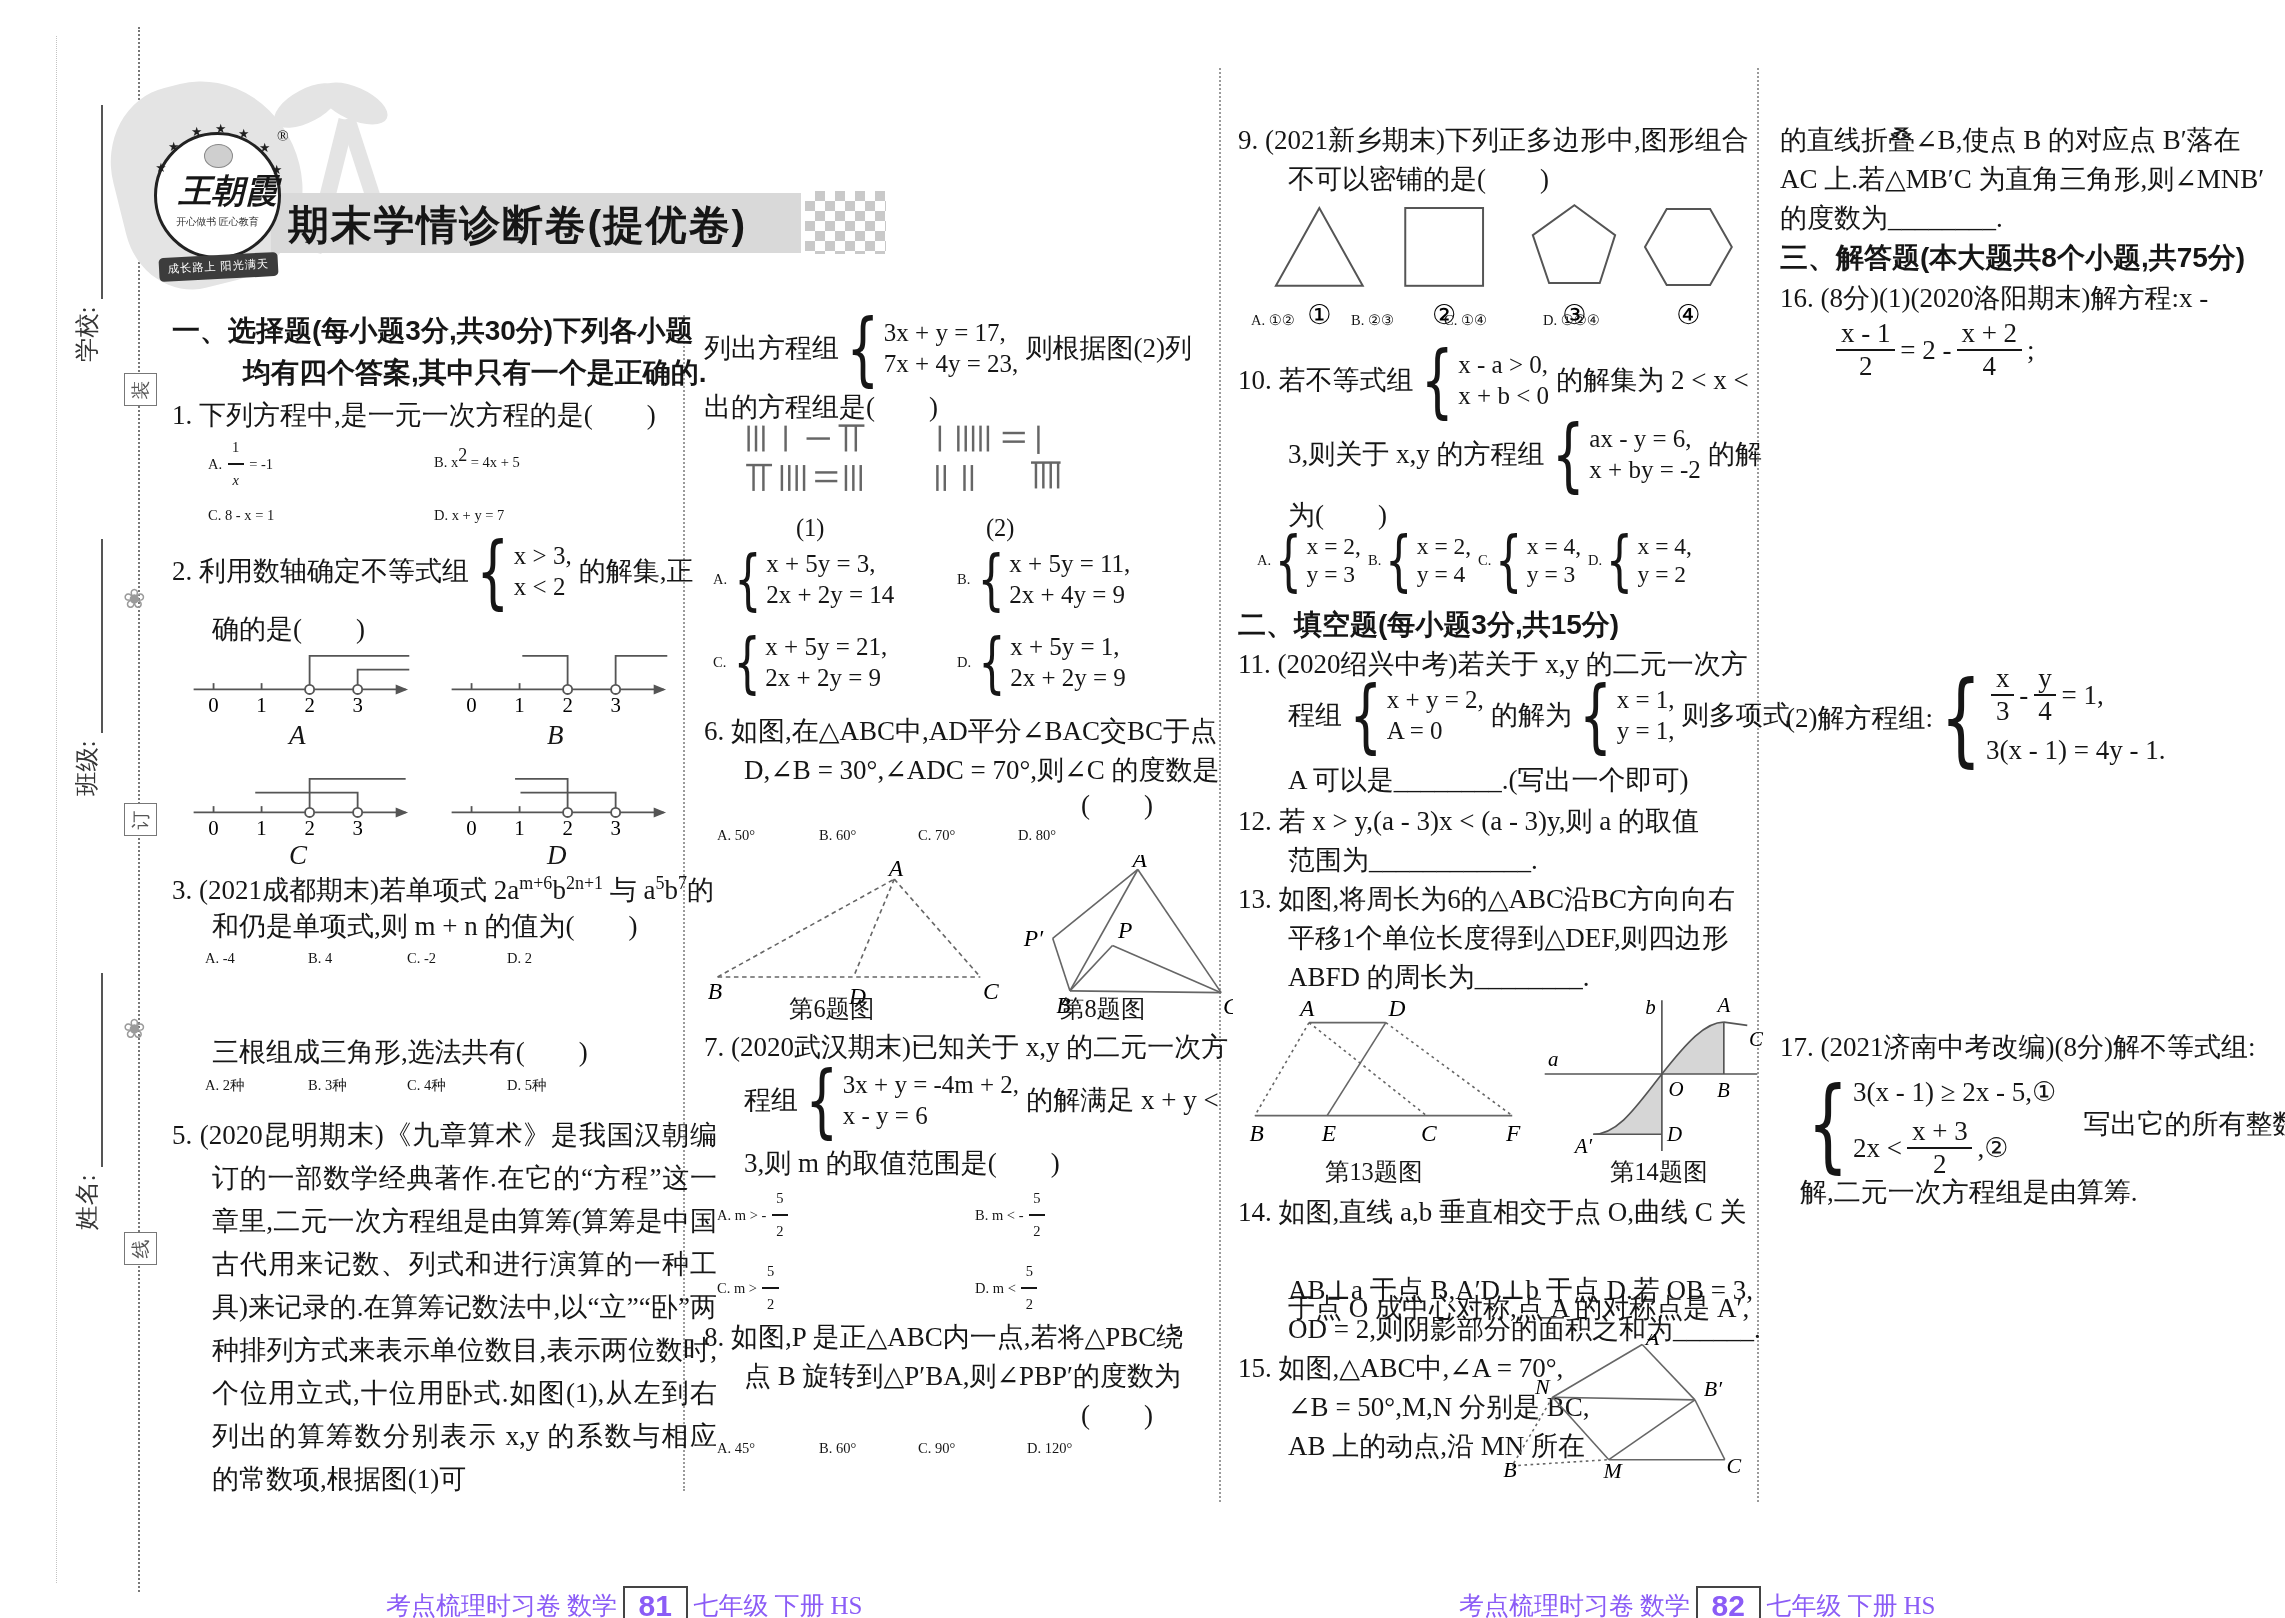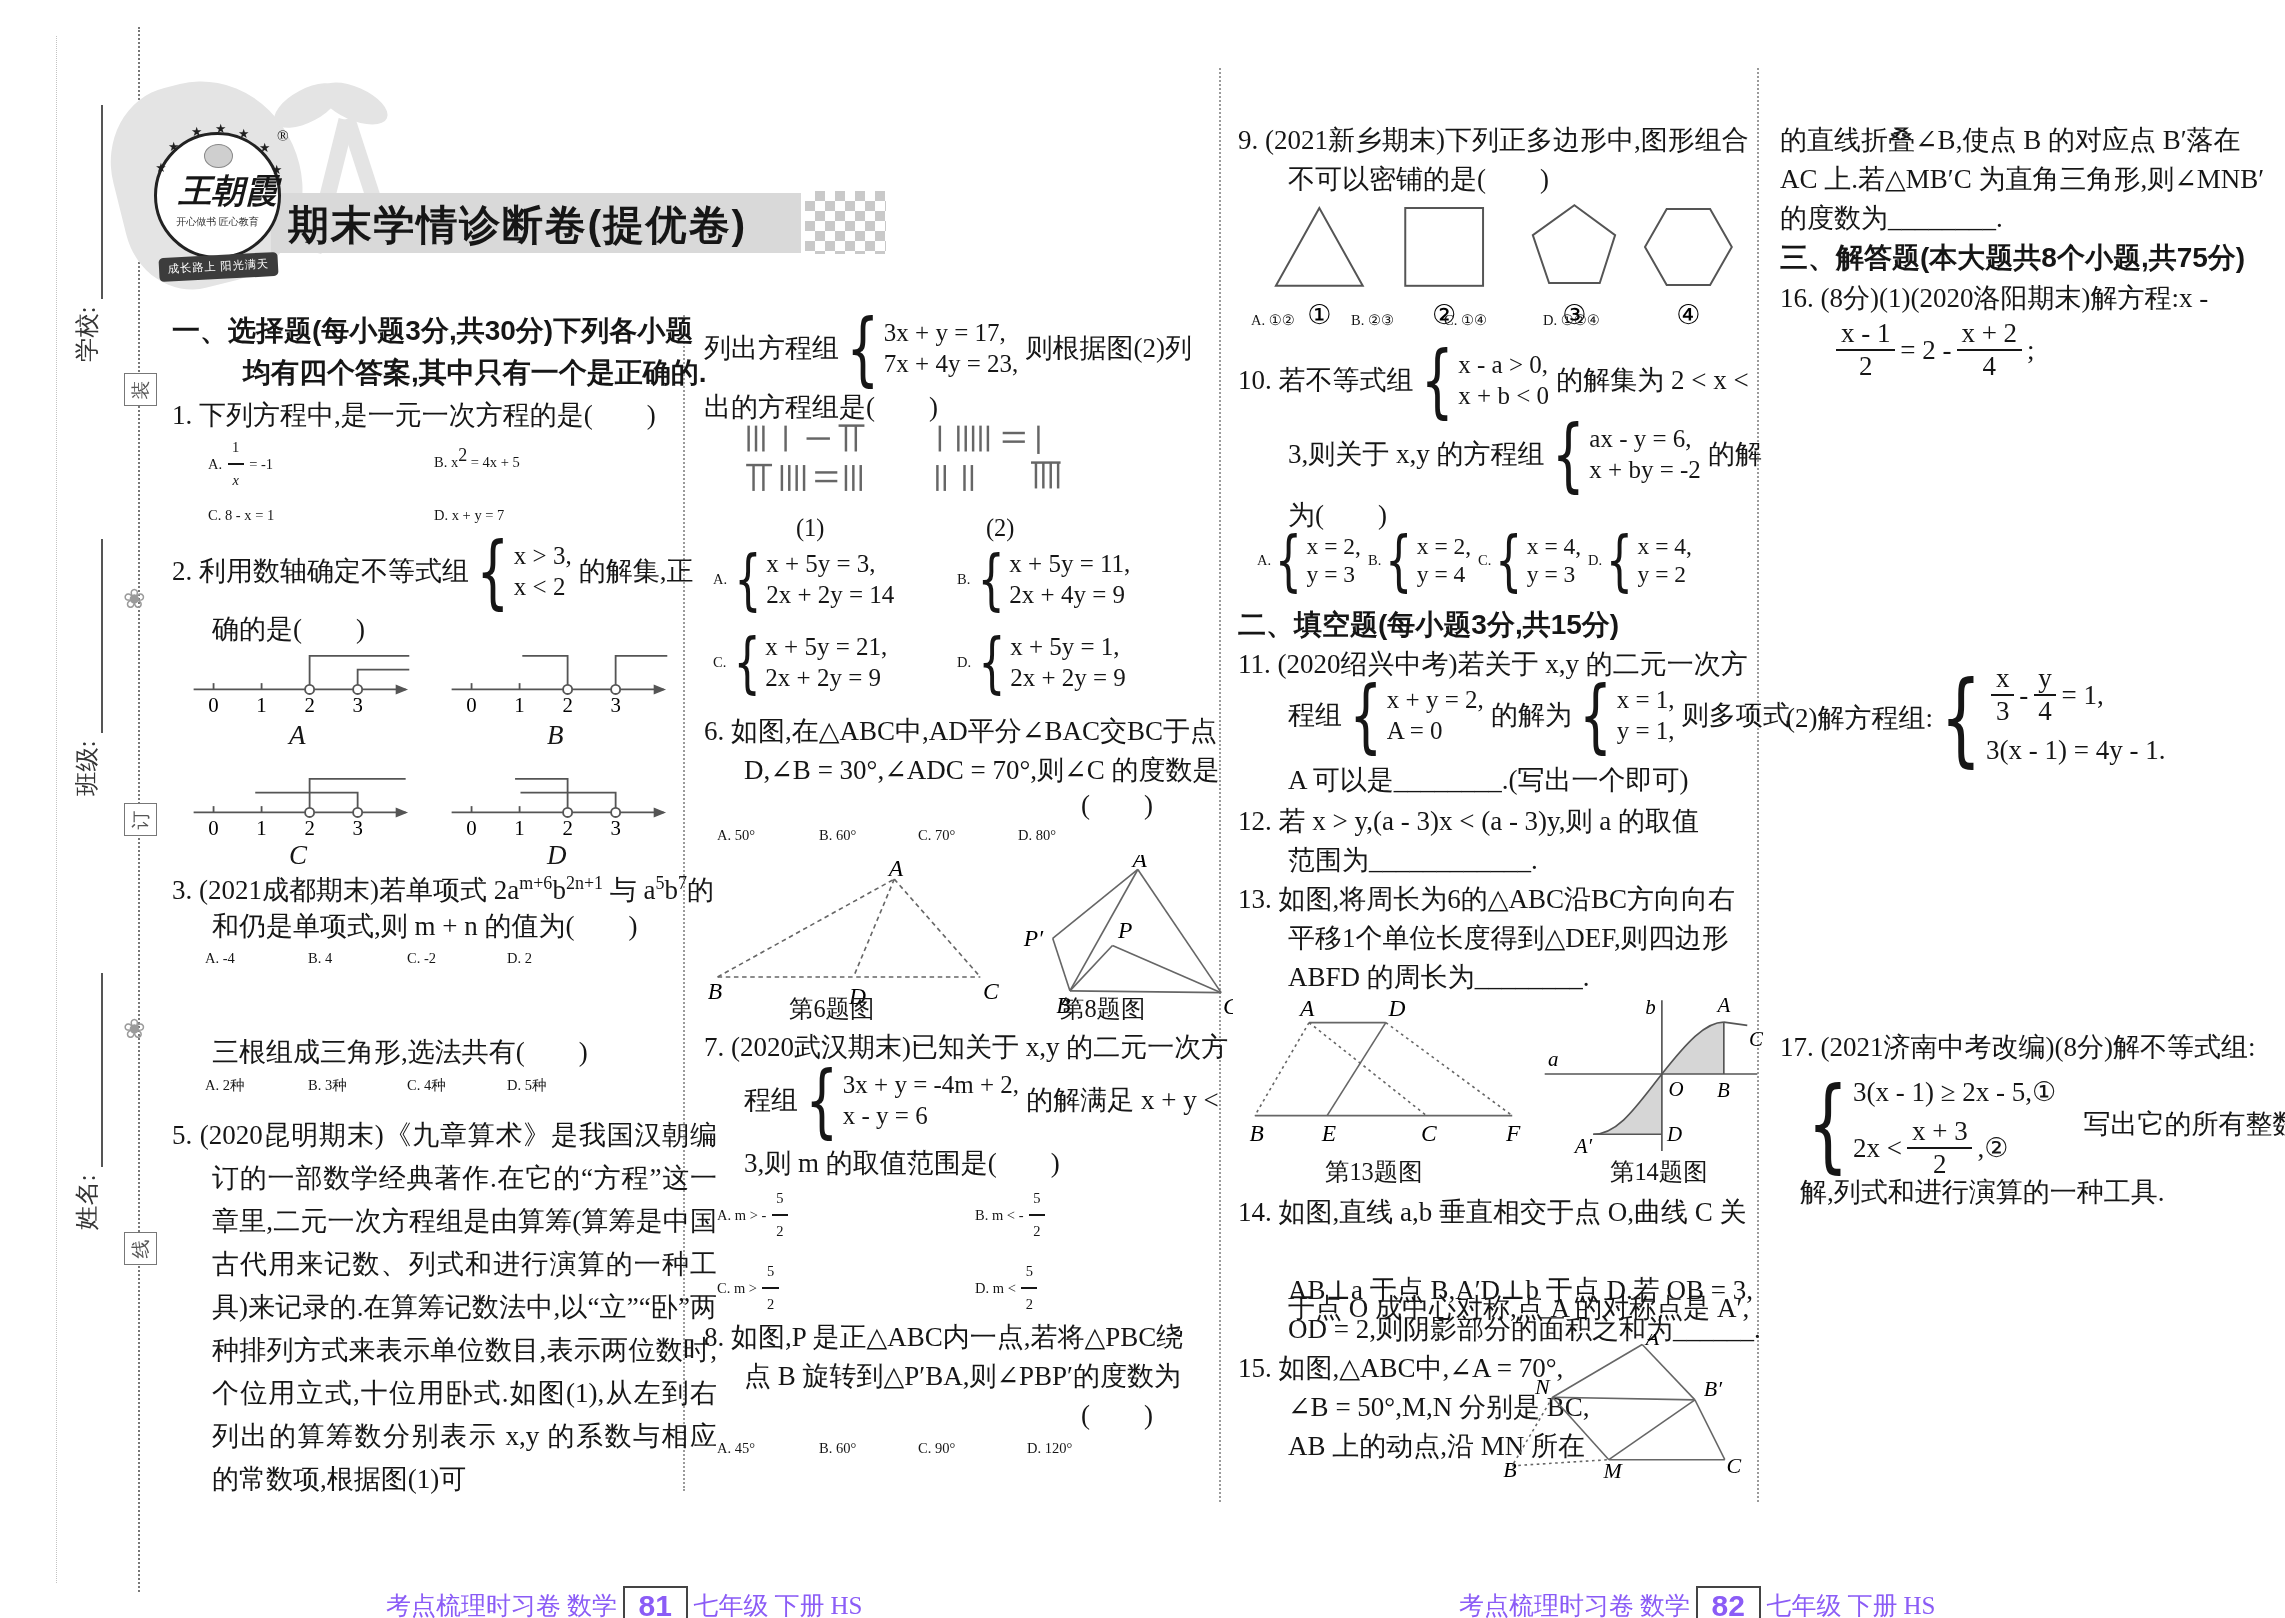--- a/index.html
+++ b/index.html
@@ -652,21 +652,21 @@
           <span class="frac">
               <span class="num">x + 3</span>
               <span class="den">2</span>
             </span>
           <span>,②</span>
         </span>
       </span>
     </span>
     <span style="margin-left:20px;">写出它的所有整数</span>
   </div>
-  <div class="l" style="left:1800px;top:1176px;">解,列式和进行演算的一种工具.</div>
+  <div class="l" style="left:1800px;top:1176px;">解,二元一次方程组是由算筹.</div>
 
   <div class="footer" style="left:386px;">
     <span>考点梳理时习卷</span>
     <span>数学</span>
     <span class="pgbox">81</span>
     <span>七年级</span>
     <span>下册</span>
     <span>HS</span>
   </div>
   <div class="footer" style="left:1459px;">

